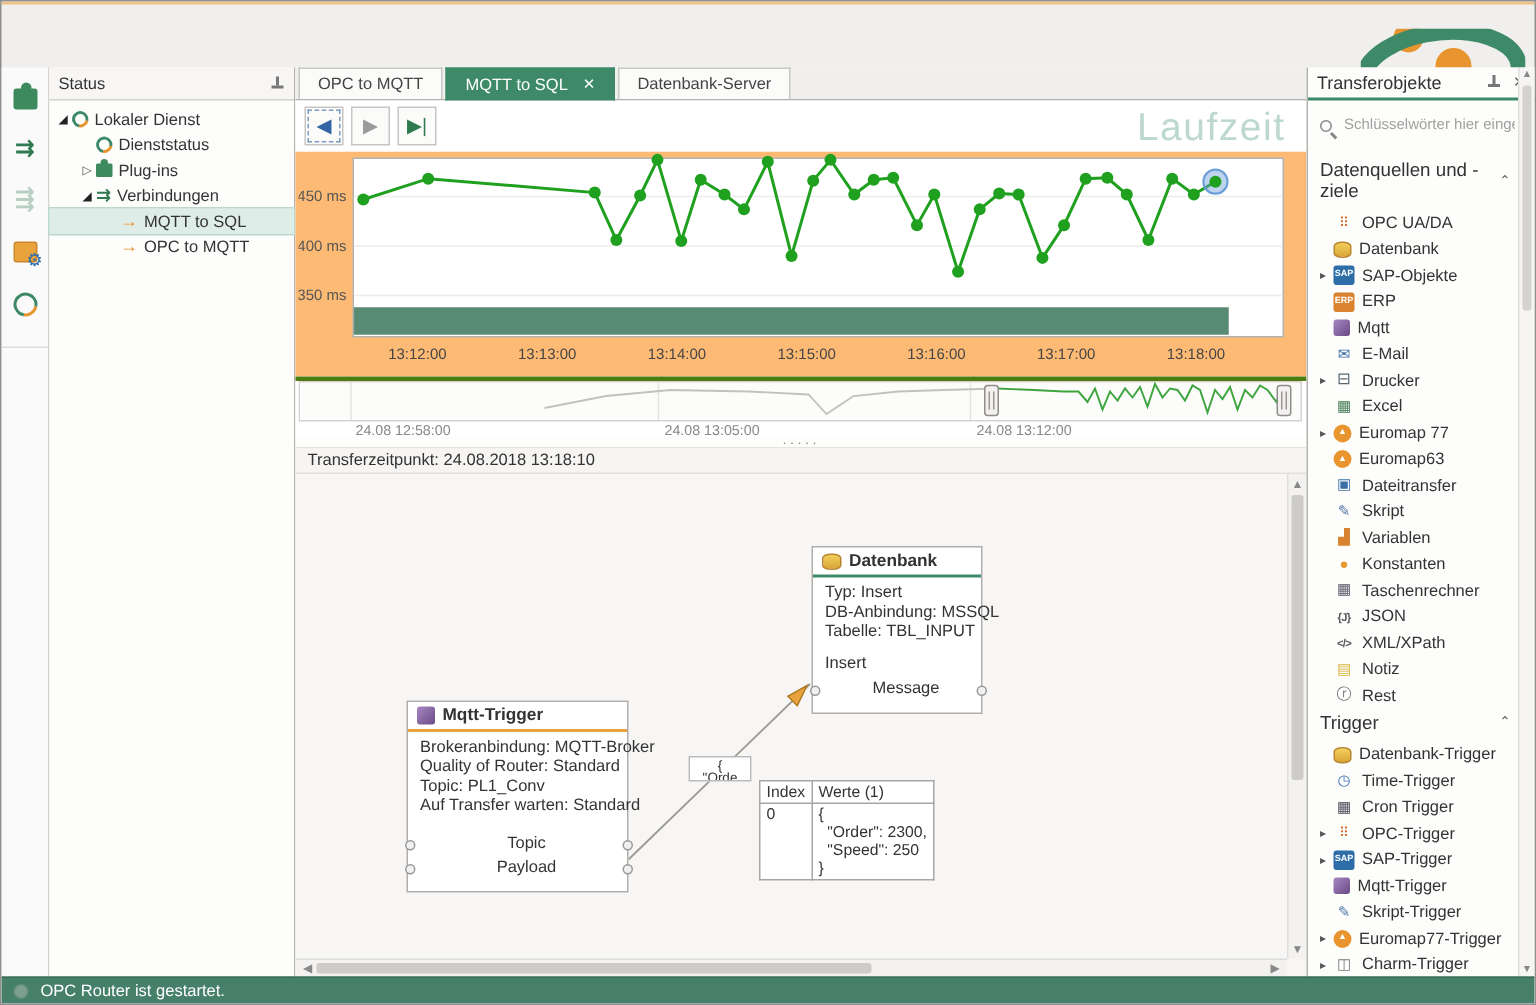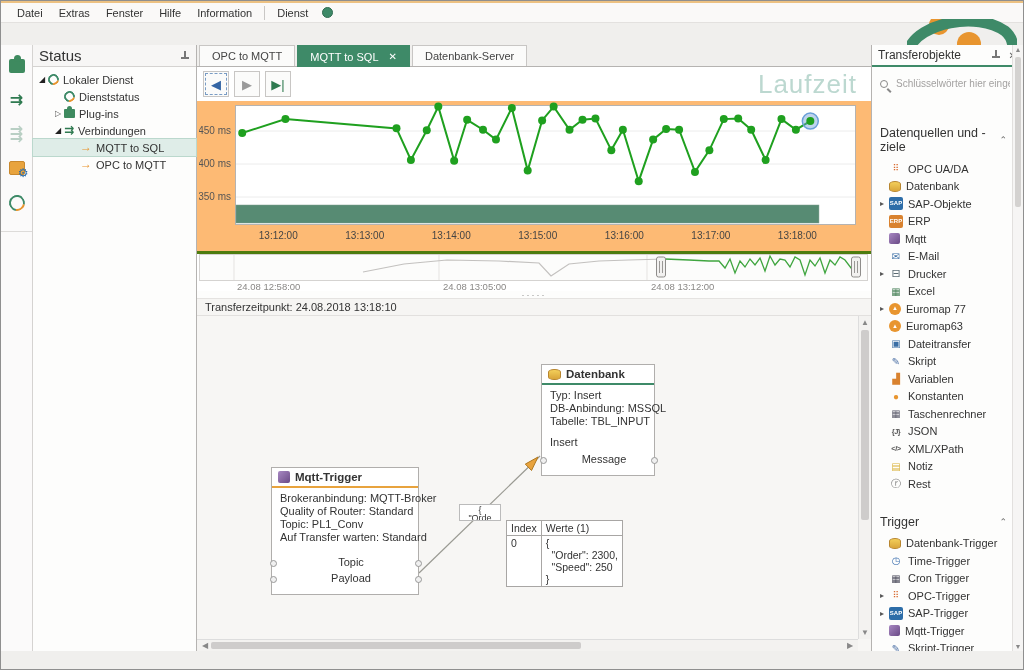--- a/index.html
+++ b/index.html
@@ -22,21 +22,21 @@
   .icon-strip{width:32px;background:#fbfafa;border-right:1px solid #d5d3d1;display:flex;flex-direction:column;align-items:center;padding-top:14px;gap:20px;}
   .strip-sep{width:100%;height:1px;background:#dddbd9;}
   .puzzle{position:relative;width:16px;height:14px;background:#3e8a5f;border-radius:2px;}
   .puzzle::after{content:"";position:absolute;top:-4px;left:5px;width:7px;height:7px;border-radius:50%;background:#3e8a5f;}
   .arrows-glyph{font-size:16px;font-weight:bold;color:#2f7a50;line-height:14px;}
   .arrows-glyph.light{color:#b9cfc4;}
   .boxgear{position:relative;width:16px;height:14px;background:#e8a33d;border-radius:2px;border:1px solid #c9882d;}
   .boxgear::after{content:"⚙";position:absolute;right:-5px;bottom:-6px;font-size:12px;color:#2d6da8;}
   
   .left-panel{width:164px;background:#fdfdfc;border-right:1px solid #b5b3b1;display:flex;flex-direction:column;}
-  .panel-header{height:22px;background:#f7f6f5;border-bottom:1px solid #d5d3d1;display:flex;align-items:center;padding:0 6px;font-size:15px;color:#333;}
+  .panel-header{height:22px;background:#f7f6f5;border-bottom:1px solid #d5d3d1;display:flex;align-items:center;padding:0 6px;font-size:11px;color:#333;}
   .panel-header .spacer{flex:1;}
   .pin{position:relative;width:10px;height:10px;}
   .pin::before{content:"";position:absolute;left:4px;top:0;width:2px;height:6px;background:#777;}
   .pin::after{content:"";position:absolute;left:1px;top:6px;width:8px;height:2px;background:#777;}
   .tree{padding-top:4px;font-size:11px;color:#333;}
   .tree-row{display:flex;align-items:center;height:17px;white-space:nowrap;}
   .tree-row .exp{width:10px;font-size:8px;color:#555;text-align:center;flex:none;}
   .tree-row .exp.open{color:#222;}
   .tree-row .ticon{margin:0 4px 0 1px;flex:none;}
   .tree-row.sel{background:#dfede8;outline:1px solid #bbd8cd;}
@@ -92,21 +92,21 @@
   
   .right-panel{width:152px;background:#fdfdfc;border-left:1px solid #b5b3b1;display:flex;flex-direction:column;position:relative;}
   .rp-header{height:22px;display:flex;align-items:center;padding:0 6px;font-size:12px;color:#333;border-bottom:2px solid #3e8a68;background:#fdfdfc;}
   .rp-header .x{margin-left:8px;color:#666;font-size:10px;}
   .search-row{display:flex;align-items:center;gap:6px;padding:10px 8px 8px 8px;}
   .lens{position:relative;width:8px;height:8px;border:1.5px solid #888;border-radius:50%;flex:none;}
   .lens::after{content:"";position:absolute;left:7px;top:7px;width:5px;height:1.5px;background:#888;transform:rotate(45deg);transform-origin:0 0;}
   .search-input{border:none;outline:none;font-size:10px;color:#444;width:118px;background:transparent;}
   .search-input::placeholder{color:#a3a1a0;}
   .rp-body{flex:1;overflow:hidden;padding:6px 2px 0 8px;position:relative;}
-  .sec-header{display:flex;align-items:center;font-size:12.5px;color:#333;margin:22px 0 6px 0;}
+  .sec-header{display:flex;align-items:center;font-size:12.5px;color:#333;margin:2px 0 6px 0;}
   .sec-header .chev{margin-left:auto;margin-right:14px;font-size:9px;color:#666;}
   .t-item{display:flex;align-items:center;height:17.5px;font-size:11px;color:#333;padding-left:4px;white-space:nowrap;}
   .t-item .exp{width:9px;font-size:8px;color:#555;flex:none;margin-left:-4px;}
   .tic{display:inline-flex;width:14px;height:13px;font-size:10px;line-height:13px;align-items:center;justify-content:center;margin-right:5px;flex:none;}
   .tic.badge-blue{background:#2d6da8;color:#fff;font-size:6px;font-weight:bold;border-radius:2px;}
   .tic.badge-orange{background:#d9822f;color:#fff;font-size:6px;font-weight:bold;border-radius:2px;}
   .tic.cyl{background:linear-gradient(#f3cf5a,#d9a53a);border:1px solid #b8862f;border-radius:6px/3px;width:12px;height:11px;}
   .tic.purple{background:linear-gradient(135deg,#a888c2,#6a4a86);border-radius:2px;width:11px;height:11px;}
   .tic.circ-orange{background:#e8952f;color:#fff;border-radius:50%;font-size:6px;width:12px;height:12px;}
   .tic.txt{font-size:7.5px;color:#555;font-weight:bold;letter-spacing:-0.5px;}
@@ -120,30 +120,20 @@
   .logo-cut{position:absolute;right:6px;top:18px;width:110px;height:26px;overflow:hidden;z-index:3;pointer-events:none;}
   text{font-family:"Liberation Sans","DejaVu Sans",sans-serif;}
 </style>
 </head>
 <body>
 
 <div class="window">
 
   <div class="accent-line"></div>
 
-  <div class="menu-bar">
-    <span class="menu-item">Datei</span>
-    <span class="menu-item">Extras</span>
-    <span class="menu-item">Fenster</span>
-    <span class="menu-item">Hilfe</span>
-    <span class="menu-item">Information</span>
-    <span class="menu-sep"></span>
-    <span class="menu-item">Dienst</span>
-    <span class="svc-dot"></span>
-  </div>
 
   <div class="logo-cut">
     <svg width="110" height="26" viewBox="0 0 110 26">
       <circle cx="32" cy="6" r="10" fill="#e8952f"></circle>
       <circle cx="62" cy="25" r="12" fill="#e8952f"></circle>
       <path d="M2,30 C12,4 70,-8 98,12 C104,17 106,22 106,30" fill="none" stroke="#3e8a68" stroke-width="11"></path>
     </svg>
   </div>
 
   <div class="main-row">
@@ -529,13 +519,17 @@
           </div>
         </div>
       <div class="rp-scroll">
         <span class="sb-arrow" style="top:1px;font-size:7px;">▲</span>
         <div class="thumb"></div>
         <span class="sb-arrow" style="bottom:1px;font-size:7px;">▼</span>
       </div>
     </div>
   </div>
 
+  <div class="status-bar">
+    <span class="status-dot"></span>
+    <span class="status-text">OPC Router ist gestartet.</span>
+  </div>
 </div>
 
 </body></html>

